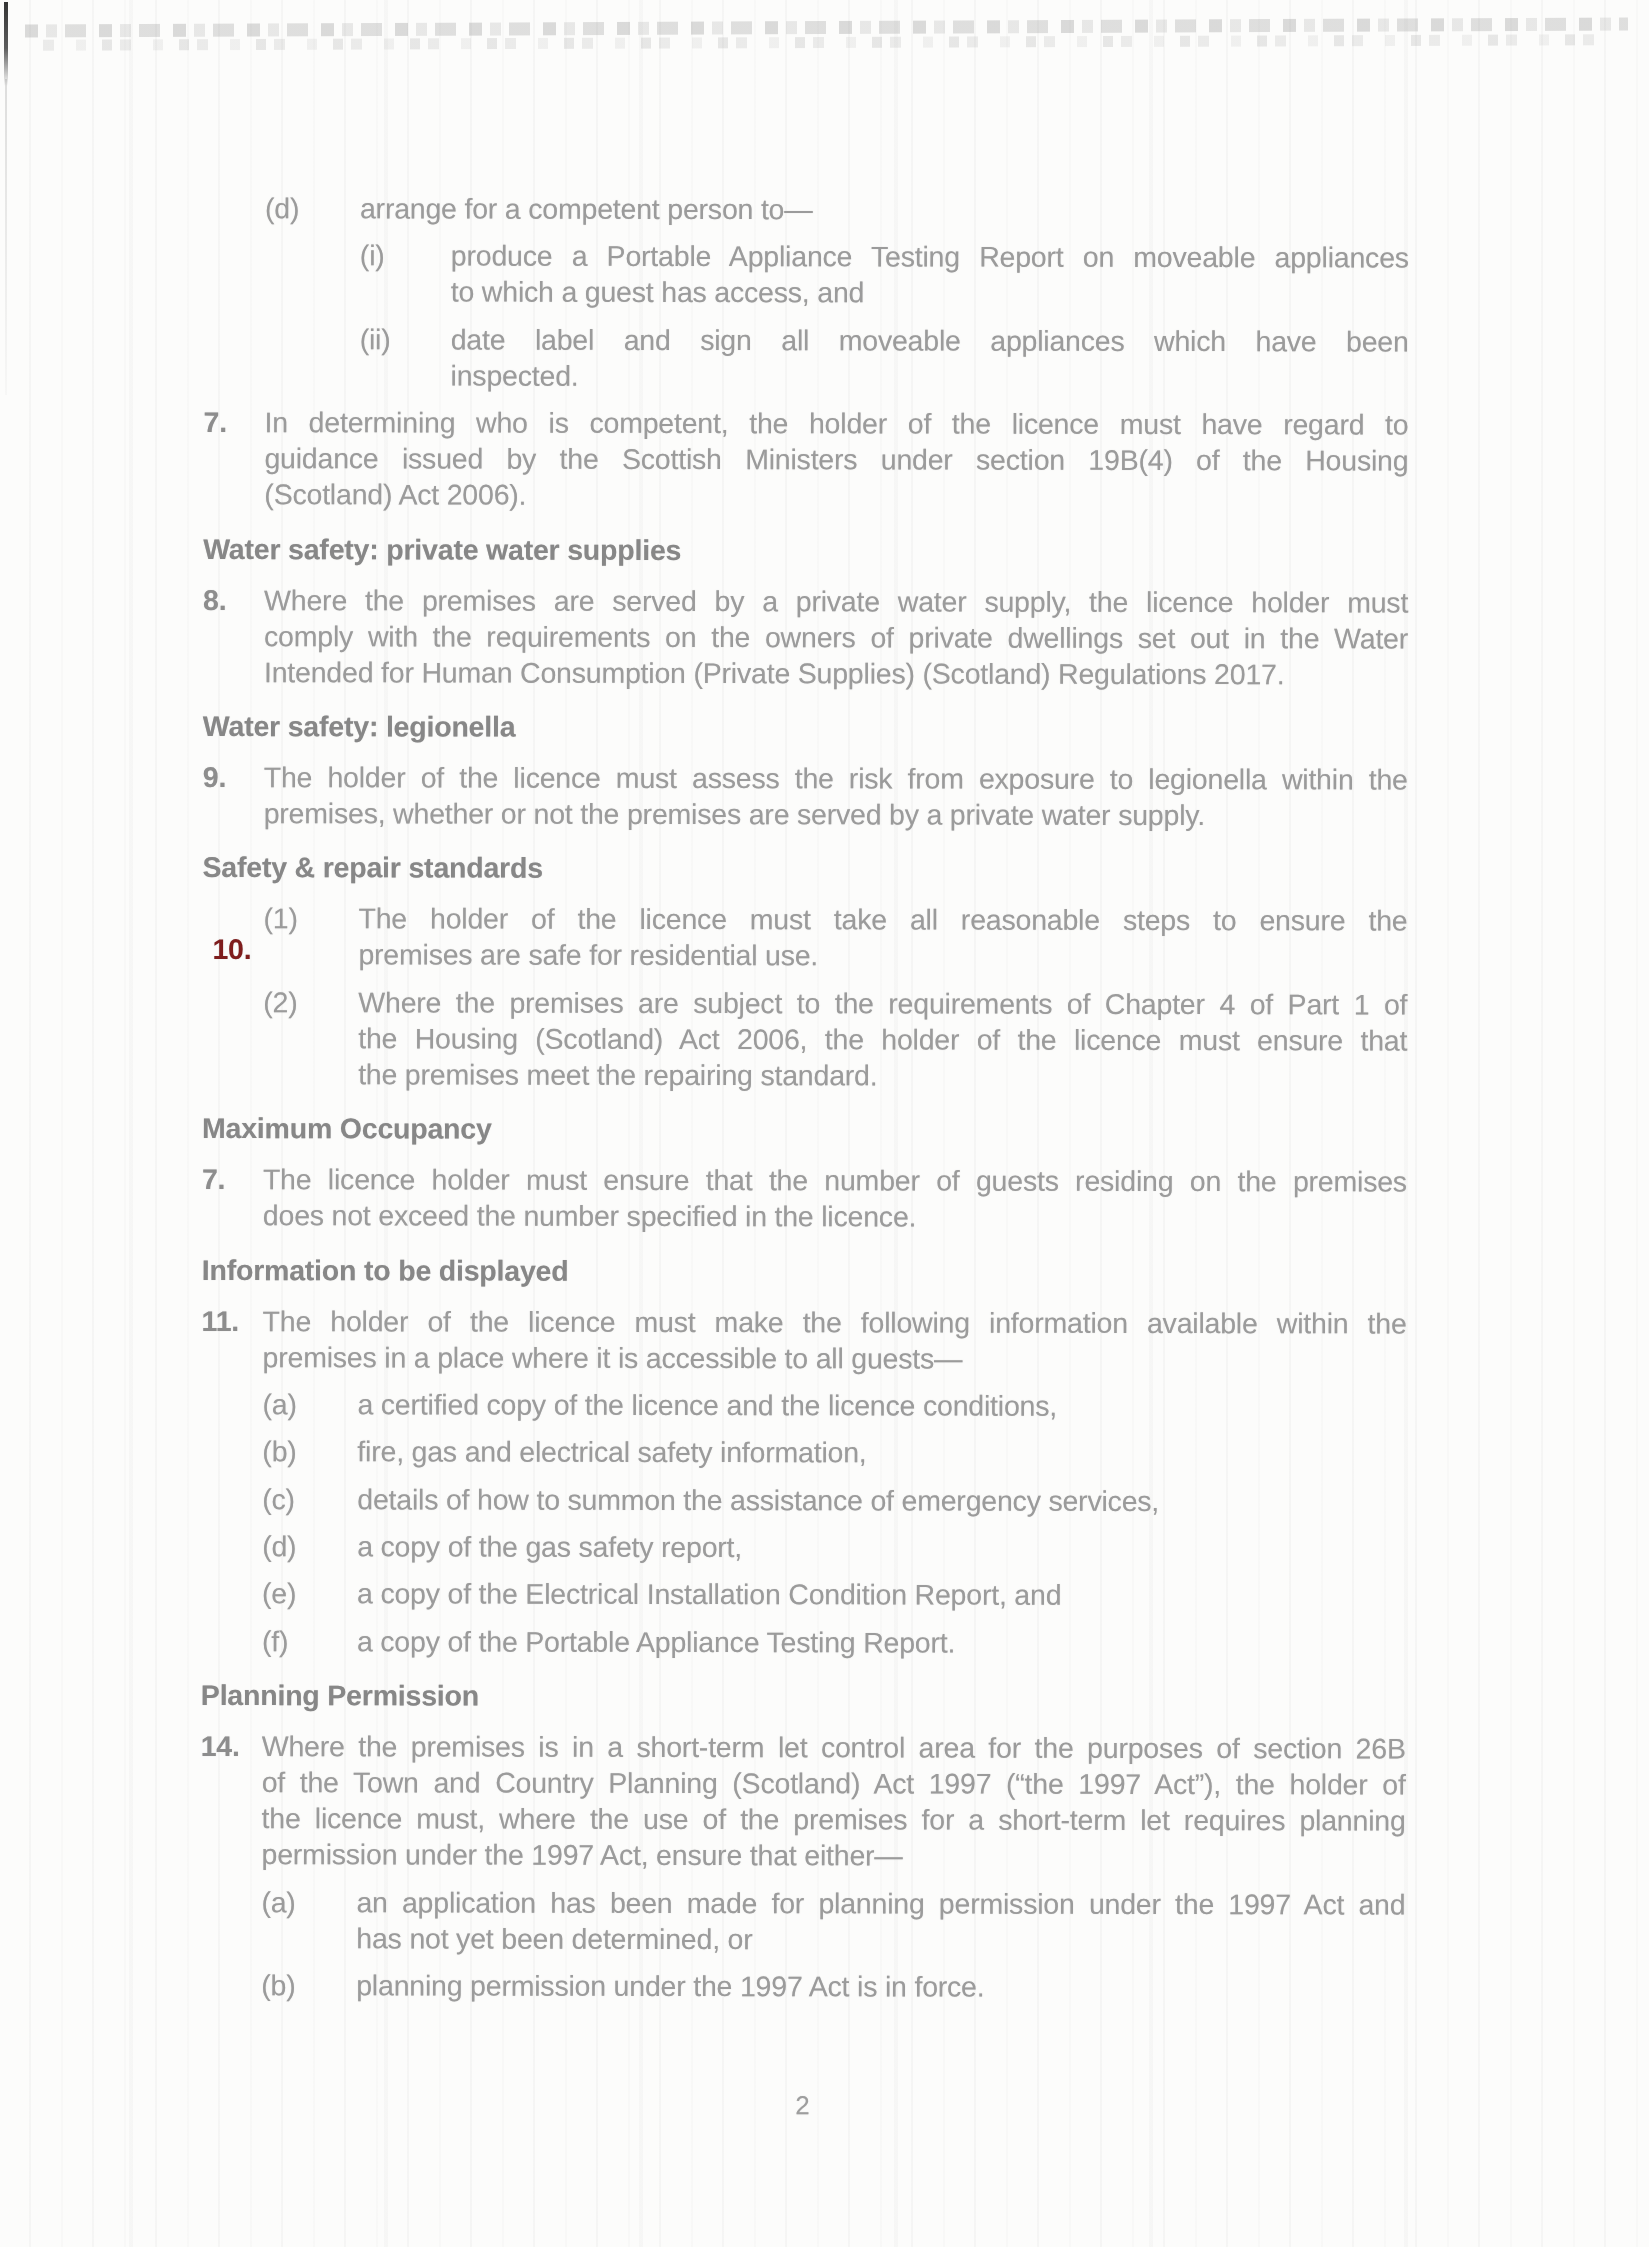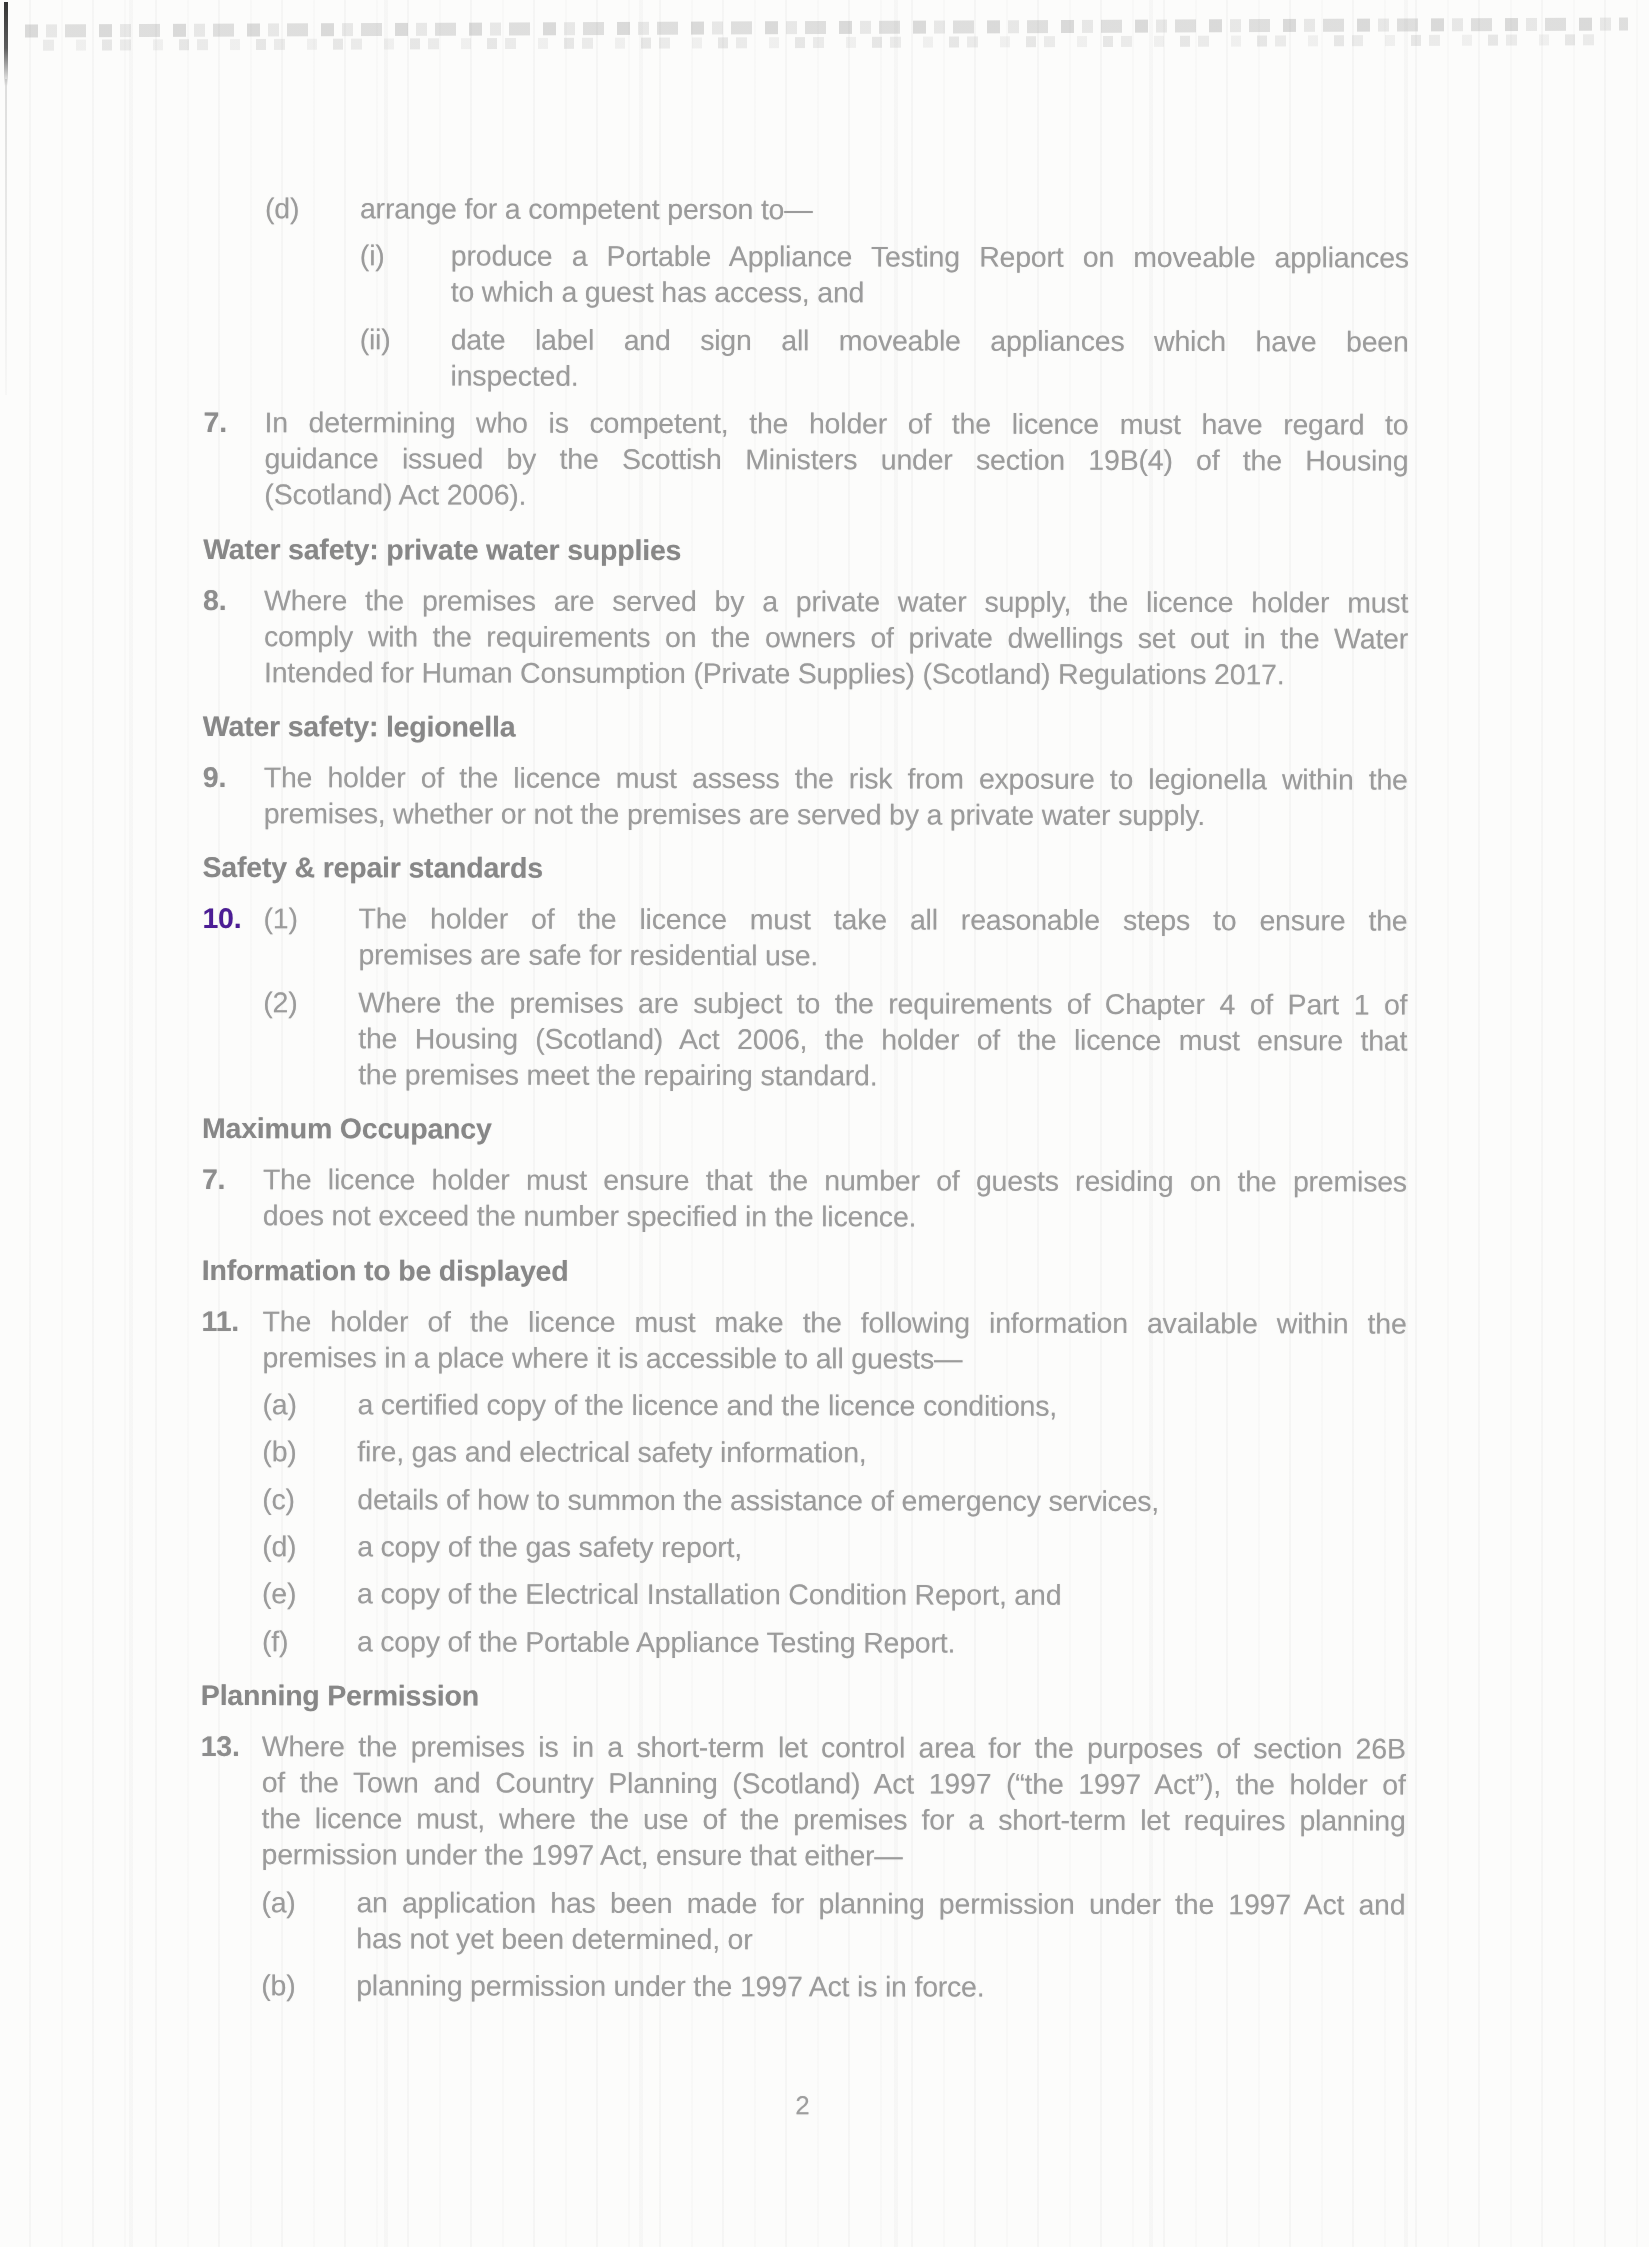--- a/index.html
+++ b/index.html
@@ -53,21 +53,21 @@
     text-shadow:0 0 0.9px rgba(158,158,158,0.5);
     transform:rotate(0.12deg);transform-origin:0 0;
   }
   .block{position:relative;margin:11.4px 0 0 0;}
   .block:first-child{margin-top:0;}
   .heading{margin-top:18.4px;font-weight:700;color:#878787;text-shadow:0 0 0.9px rgba(140,140,140,0.45);}
   .heading + .block{margin-top:15px;}
   .mk{position:absolute;top:0;}
   .item  .mk0{left:0;font-weight:700;color:#8d8d8d;}
   .item  .body{margin-left:61px;}
-  .item2 .mk0{left:0;font-weight:700;color:#4c1d95;}
+  .item2 .mk0{left:10px;font-weight:700;color:#7f1d1d;margin-top:31px;}
   .item2 .mk1{left:61px;}
   .item2 .body{margin-left:156px;}
   .subitem  .mk0{left:61px;}
   .subitem  .body{margin-left:156px;}
   .subitem2 .mk0{left:156px;}
   .subitem2 .body{margin-left:247px;}
   .ln{text-align:justify;text-align-last:justify;}
   .ln:last-child{text-align-last:left;}
   .pagenum{margin-top:83px;text-align:center;font-size:26px;color:#9e9e9e;}
 </style>
@@ -190,21 +190,21 @@
         </div>
       </div>
       <div class="block subitem">
         <span class="mk mk0">(f)</span>
         <div class="body">
           <div class="ln">a copy of the Portable Appliance Testing Report.</div>
         </div>
       </div>
       <div class="block heading">Planning Permission</div>
       <div class="block item">
-        <span class="mk mk0">13.</span>
+        <span class="mk mk0">14.</span>
         <div class="body">
           <div class="ln">Where the premises is in a short-term let control area for the purposes of section 26B</div>
           <div class="ln">of the Town and Country Planning (Scotland) Act 1997 (“the 1997 Act”), the holder of</div>
           <div class="ln">the licence must, where the use of the premises for a short-term let requires planning</div>
           <div class="ln">permission under the 1997 Act, ensure that either—</div>
         </div>
       </div>
       <div class="block subitem">
         <span class="mk mk0">(a)</span>
         <div class="body">

